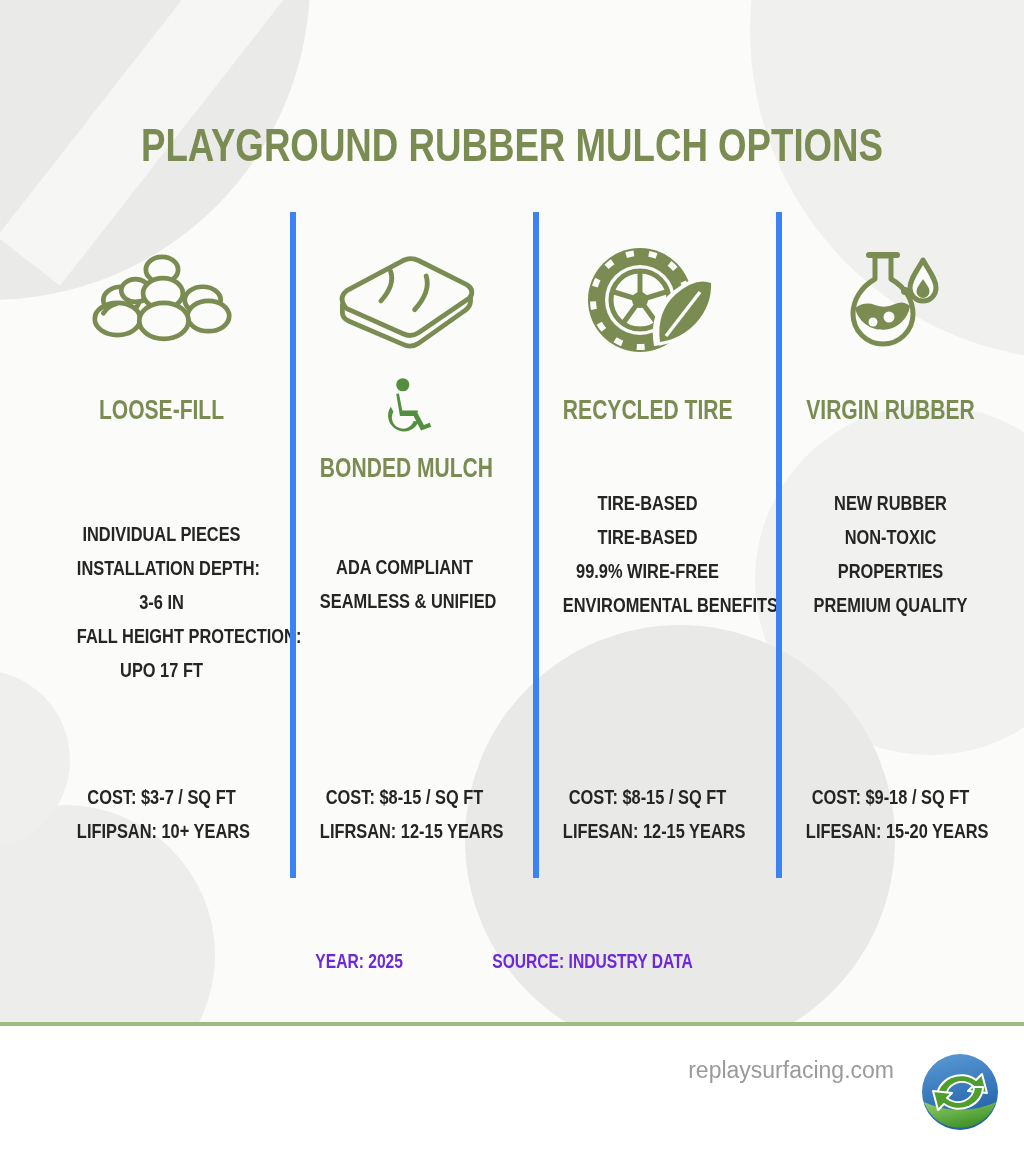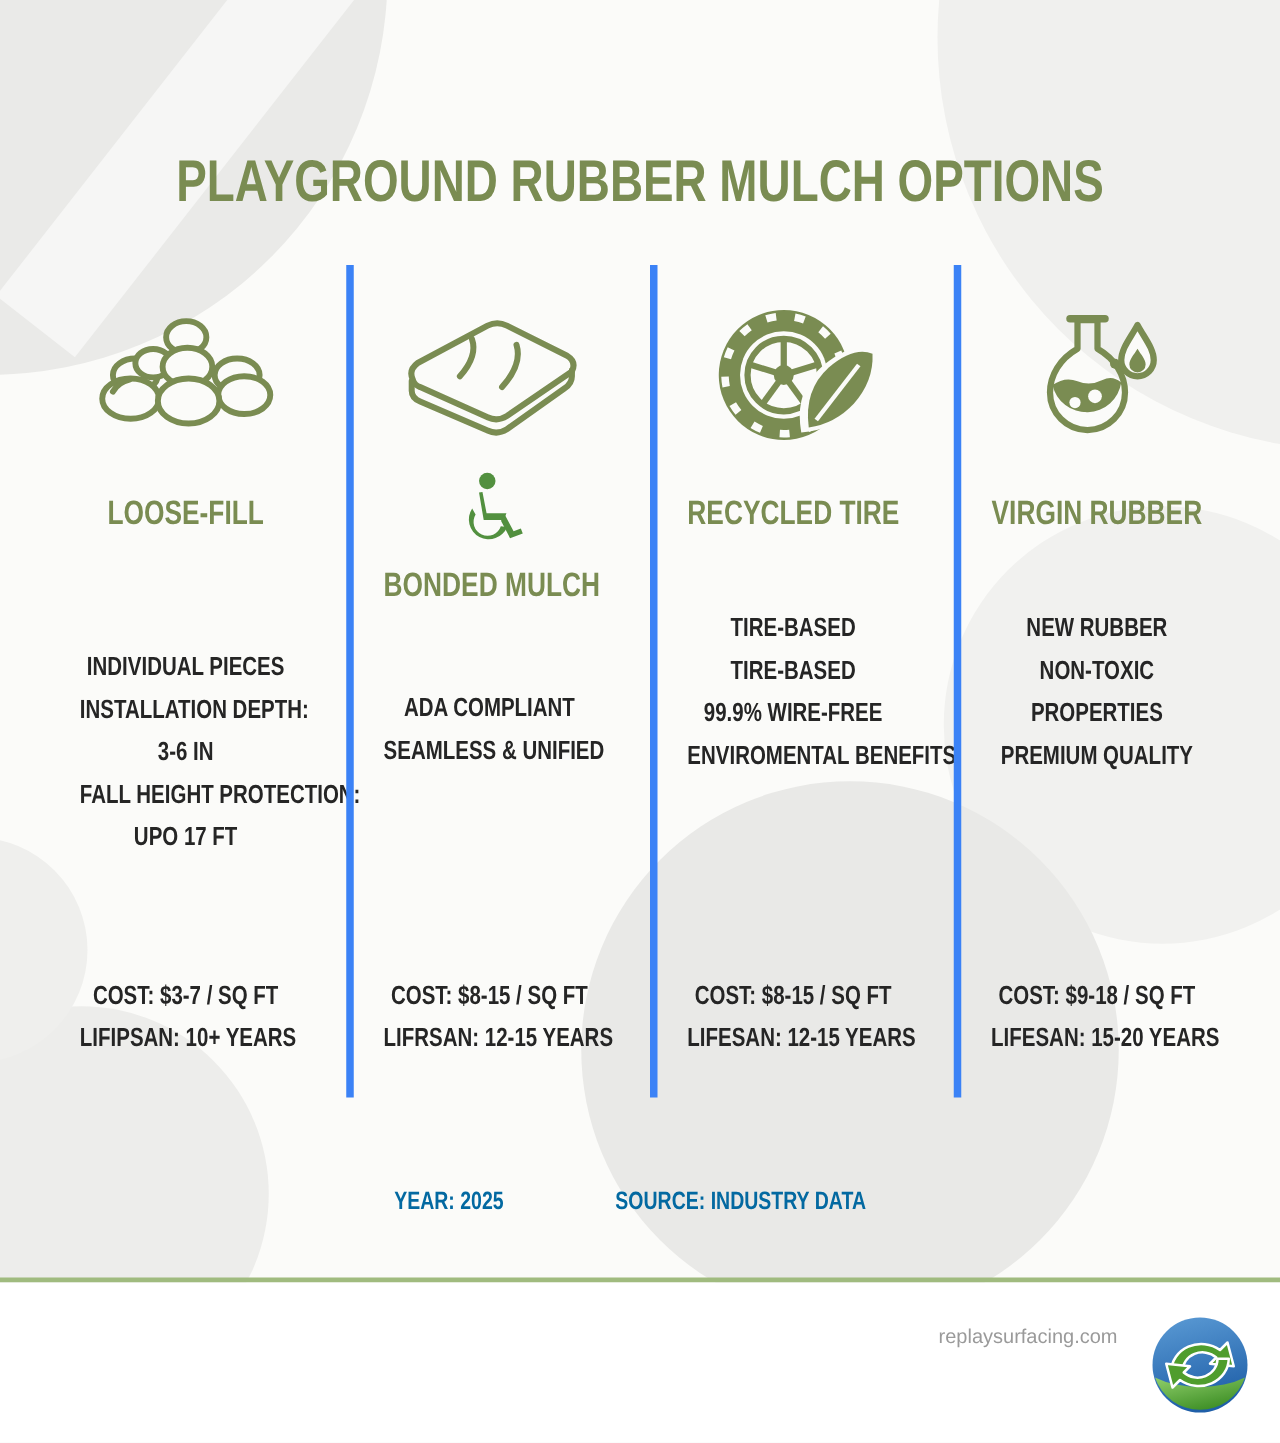--- a/index.html
+++ b/index.html
@@ -21,21 +21,21 @@
 
   .cond{transform:scaleX(0.78); transform-origin:50% 50%;}
 
   .main-title{
     position:absolute; z-index:2; left:0; top:86px; width:1024px;
     text-align:center; font-size:47px; font-weight:700; letter-spacing:0px;
     color:#7a8c52; white-space:nowrap;
   }
 
   .columns{
-    position:absolute; z-index:2; left:40px; top:212px; width:946px; height:666px;
+    position:absolute; z-index:2; left:53px; top:212px; width:946px; height:666px;
     display:flex;
     gap:20px;
   }
   .column{flex:1 1 0; position:relative;}
   .column + .column{border-left:6px solid #3b82f6;}
 
   .icon-wrap{position:absolute; left:0; width:100%; text-align:center;}
   .col-title{
     position:absolute; left:0; width:100%; margin:0; text-align:center;
     font-size:27px; font-weight:700; color:#7a8c52; white-space:nowrap;
@@ -49,30 +49,30 @@
   
   .c1 .icon-main{top:40px;}   .c1 .col-title{top:183px;} .c1 .features{top:305px;}
   .c2 .icon-main{top:36px;}   .c2 .icon-secondary{top:164px;} .c2 .col-title{top:241px;} .c2 .features{top:338px;}
   .c3 .icon-main{top:30px;}   .c3 .col-title{top:183px;} .c3 .features{top:274px;}
   .c4 .icon-main{top:34px;}   .c4 .col-title{top:183px;} .c4 .features{top:274px;}
   .costs{top:568px;}
 
   .meta-row{
     position:absolute; z-index:2; left:0; top:950px; width:1024px;
     display:flex; justify-content:center; gap:48px;
-    font-size:20px; font-weight:700; color:#0369a1;
+    font-size:20px; font-weight:700; color:#6d28d9;
   }
   .meta-row span{white-space:nowrap;}
 
   .green-rule{position:absolute; z-index:3; left:0; top:1022px; width:1024px; height:4px; background:#a0bb7f;}
 
   .footer{position:absolute; z-index:3; left:0; top:1026px; width:1024px; height:128px; background:#ffffff;}
   .footer-text{position:absolute; right:130px; top:30px; text-align:right;}
   .company{font-size:29px; font-weight:700; color:#4b4b4b; line-height:32px; white-space:nowrap;}
-  .website{font-size:16px; font-weight:400; color:#9a9a9a; line-height:28px; white-space:nowrap;}
+  .website{font-size:23px; font-weight:400; color:#9a9a9a; line-height:28px; white-space:nowrap;}
   .logo{position:absolute; right:24px; top:26px; width:80px; height:80px;}
 
   svg{display:inline-block; vertical-align:top;}
 </style>
 </head>
 <body>
 
 <div class="canvas">
 
   <div class="blob blob-tl"></div>

